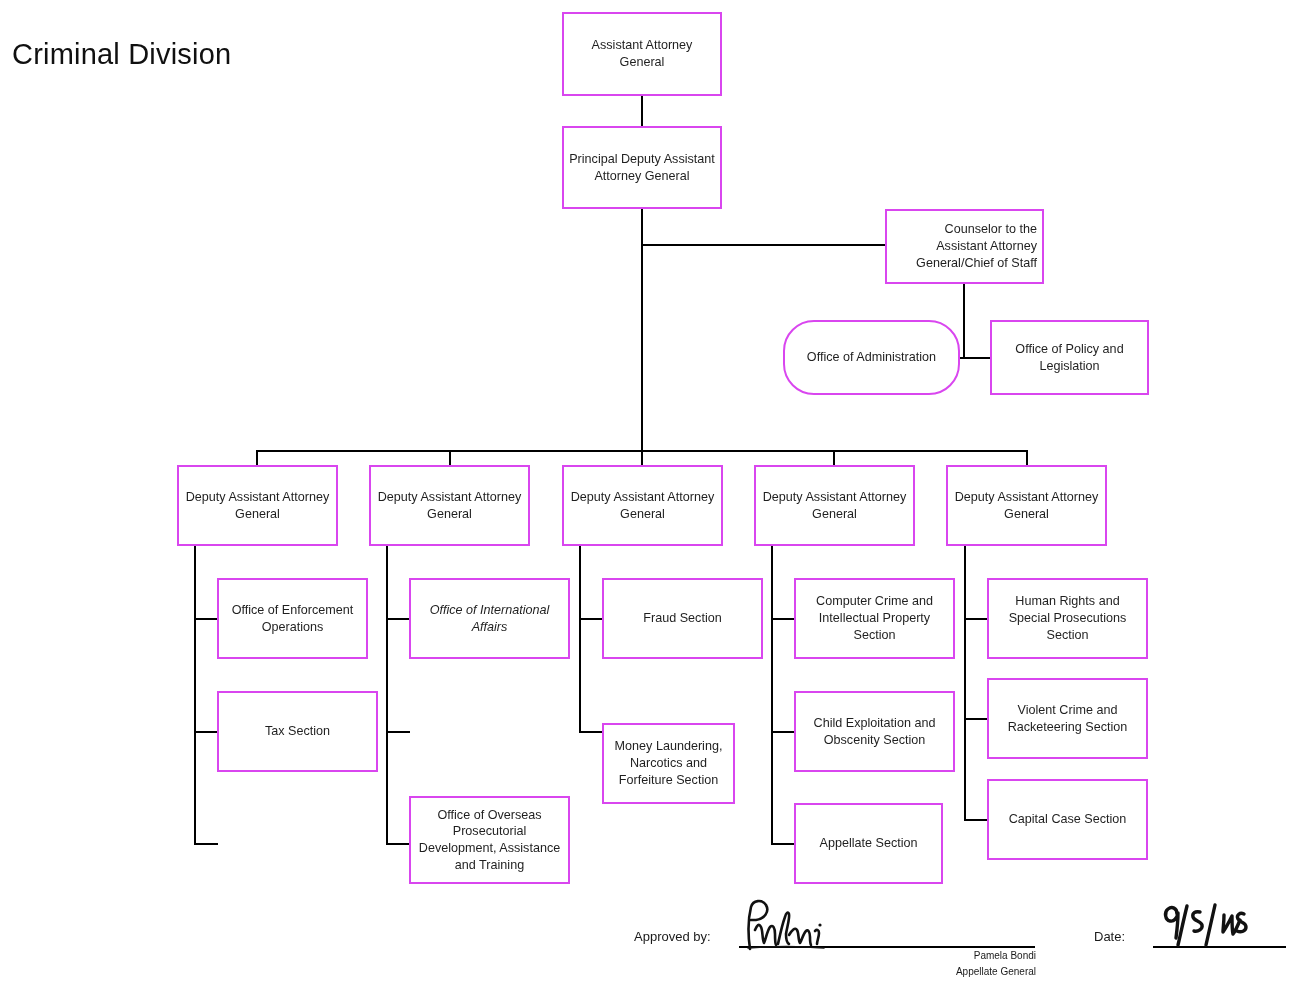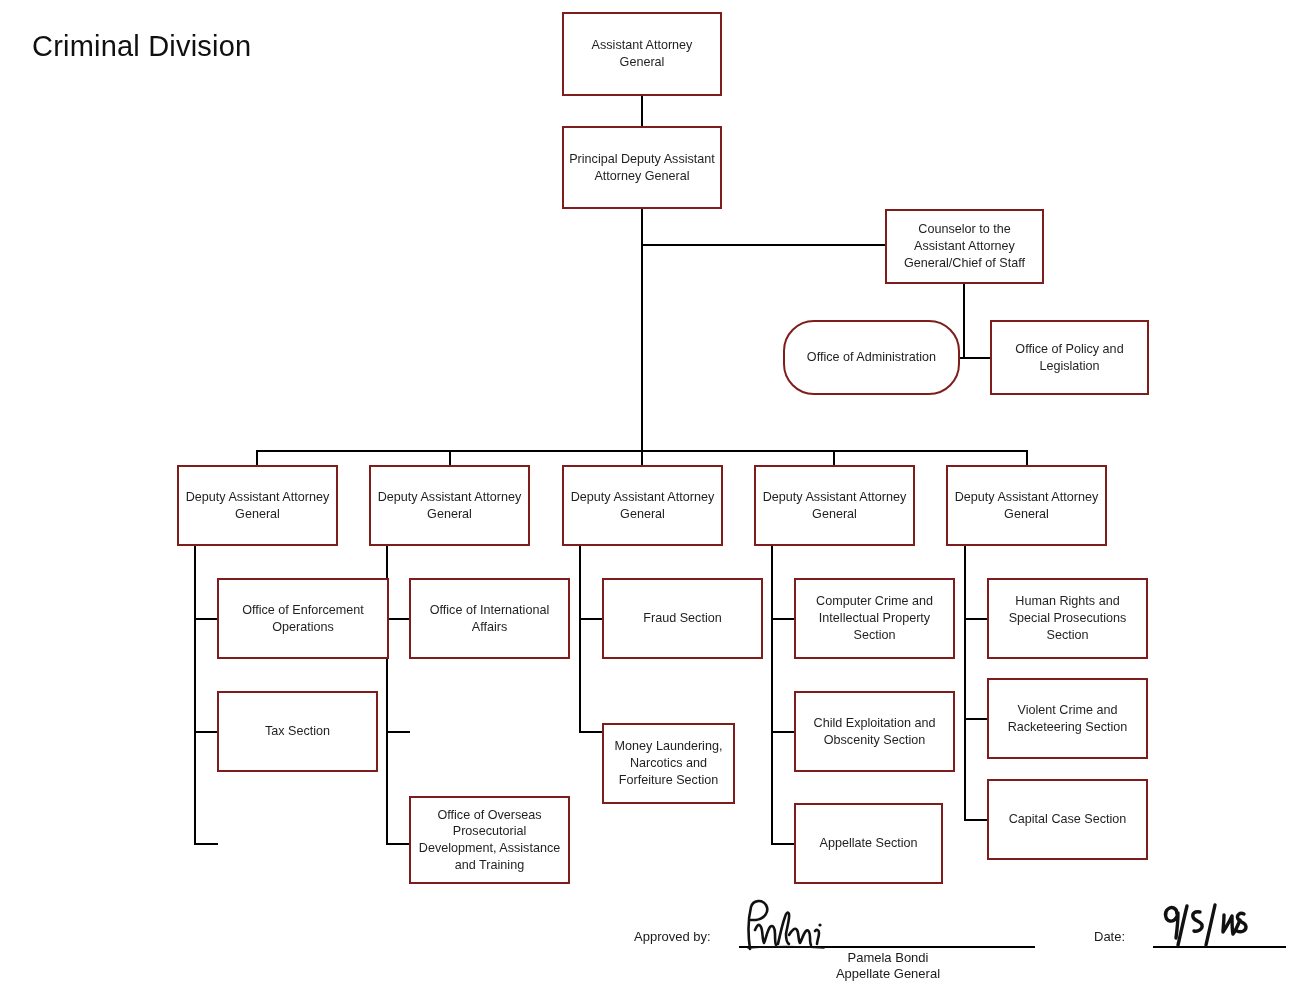--- a/index.html
+++ b/index.html
@@ -14,32 +14,31 @@
   #chart-root {
     position: relative;
     width: 1304px;
     height: 992px;
     background: #ffffff;
     overflow: hidden;
   }
   .title {
     position: absolute;
     left: 12px;
-    top: 30px;
+    top: 38px;
     font-size: 29px;
     font-weight: 400;
     letter-spacing: 0.2px;
     color: #101010;
     white-space: nowrap;
-    margin-left: 20px;
   }
   .node {
     position: absolute;
     box-sizing: border-box;
-    border: 2px solid #7f1d1d;
+    border: 2px solid #d946ef;
     background: #ffffff;
     display: flex;
     align-items: center;
     justify-content: center;
     text-align: center;
     font-size: 12.6px;
     line-height: 1.33;
     color: #1f1f1f;
     padding: 20px 5px;
     z-index: 3;
@@ -62,22 +61,22 @@
     color: #1a1a1a;
     white-space: nowrap;
   }
   .sig-rule {
     position: absolute;
     height: 1.5px;
     background: #000000;
   }
   .sig-name {
     position: absolute;
-    font-size: 13px;
-    text-align: center;
+    font-size: 10px;
+    text-align: right;
     color: #1a1a1a;
     white-space: nowrap;
   }
   .sig-ink {
     position: absolute;
     z-index: 5;
     pointer-events: none;
   }
 </style>
 </head>
@@ -131,21 +130,21 @@
   <div class="line hline" style="left:964px; top:819px; width:24px;"></div>
 
   <div class="node" style="left:562px; top:12px; width:160px; height:84px;">
     <span>Assistant Attorney General</span>
   </div>
 
   <div class="node" style="left:562px; top:126px; width:160px; height:83px;">
     <span>Principal Deputy Assistant Attorney General</span>
   </div>
 
-  <div class="node" style="left:885px; top:209px; width:159px; height:75px;">
+  <div class="node" style="left:885px; top:209px; width:159px; height:75px;text-align:right;">
     <span>Counselor to the Assistant Attorney General/Chief of Staff</span>
   </div>
 
   <div class="node" style="left:783px; top:320px; width:177px; height:75px;border-radius:31px;">
     <span>Office of Administration</span>
   </div>
 
   <div class="node" style="left:990px; top:320px; width:159px; height:75px;">
     <span>Office of Policy and Legislation</span>
   </div>
@@ -163,30 +162,30 @@
   </div>
 
   <div class="node" style="left:754px; top:465px; width:161px; height:81px;">
     <span>Deputy Assistant Attorney General</span>
   </div>
 
   <div class="node" style="left:946px; top:465px; width:161px; height:81px;">
     <span>Deputy Assistant Attorney General</span>
   </div>
 
-  <div class="node" style="left:217px; top:578px; width:172px; height:81px;text-align:center;">
+  <div class="node" style="left:217px; top:578px; width:151px; height:81px;text-align:center;">
     <span>Office of Enforcement Operations</span>
   </div>
 
   <div class="node" style="left:217px; top:691px; width:161px; height:81px;">
     <span>Tax Section</span>
   </div>
 
 
-  <div class="node" style="left:409px; top:578px; width:161px; height:81px;">
+  <div class="node" style="left:409px; top:578px; width:161px; height:81px;font-style:italic;">
     <span>Office of International Affairs</span>
   </div>
 
 
   <div class="node" style="left:409px; top:796px; width:161px; height:88px;">
     <span>Office of Overseas Prosecutorial Development, Assistance and Training</span>
   </div>
 
   <div class="node" style="left:602px; top:578px; width:161px; height:81px;">
     <span>Fraud Section</span>

